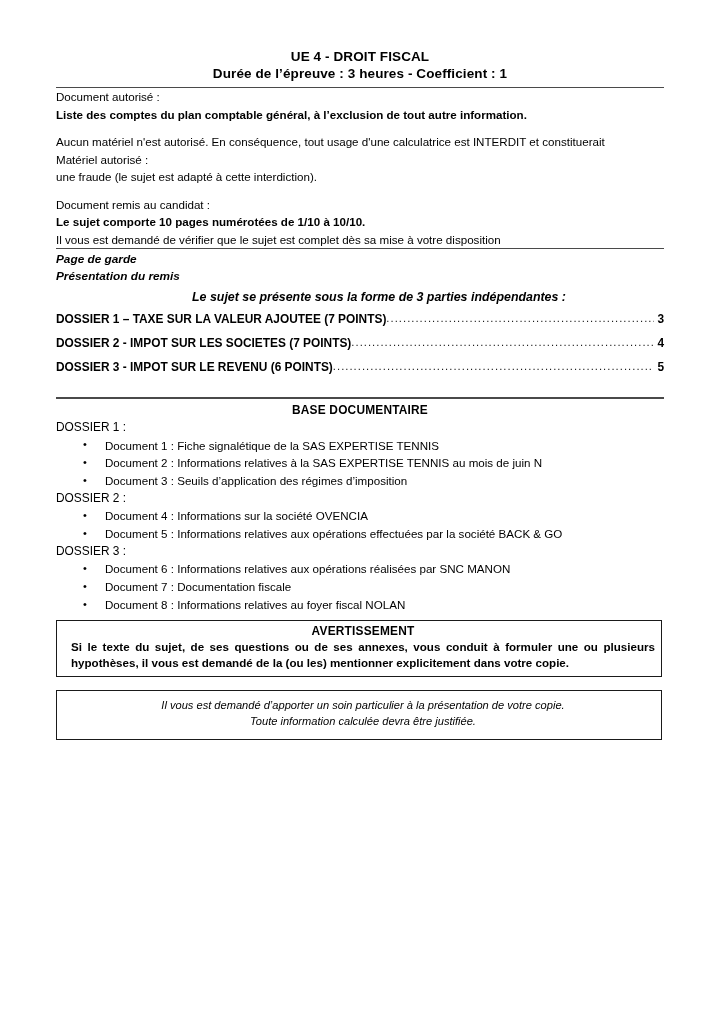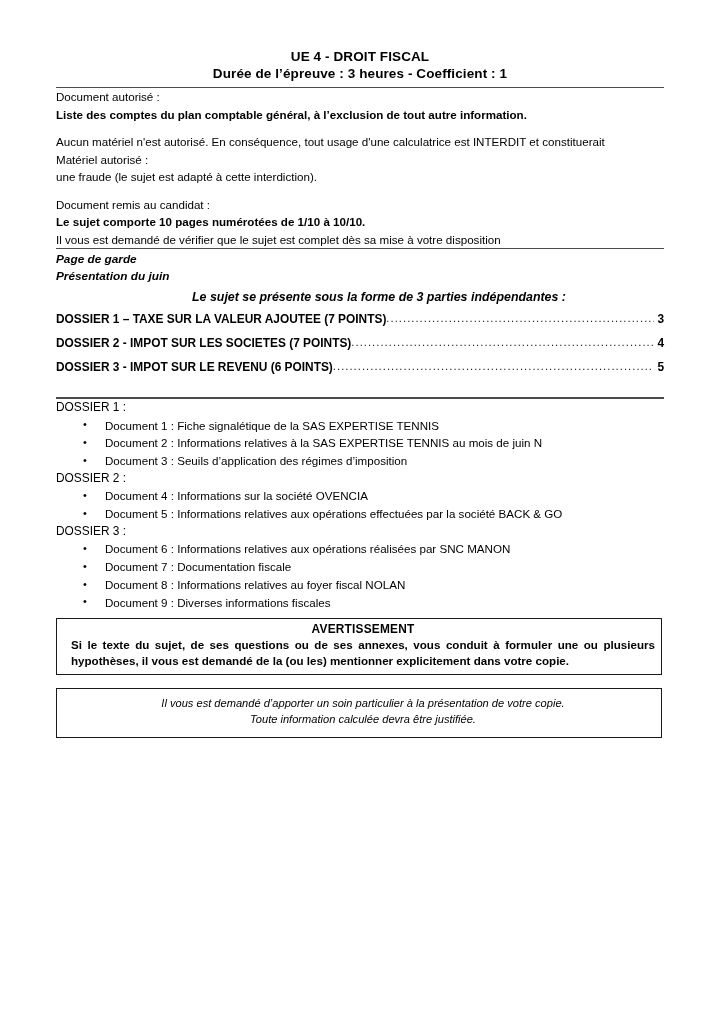--- a/index.html
+++ b/index.html
@@ -218,21 +218,21 @@
 
       <div class="ln">Document remis au candidat :</div>
       <div class="ln b">Le sujet comporte 10 pages numérotées de 1/10 à 10/10.</div>
       <div class="ln">Il vous est demandé de vérifier que le sujet est complet dès sa mise à votre disposition</div>
     </div>
 
     <hr class="rule">
 
     <div class="pg-block">
       <div class="pg-line">Page de garde</div>
-      <div class="pg-line">Présentation du juin</div>
+      <div class="pg-line">Présentation du remis</div>
       <div class="center-ital">Le sujet se présente sous la forme de 3 parties indépendantes :</div>
 
       <div class="toc-row">
         <span class="toc-label">DOSSIER 1 – TAXE SUR LA VALEUR AJOUTEE (7 POINTS)</span>
         <span class="toc-dots">..........................................................................................................................................................</span>
         <span class="toc-page">3</span>
       </div>
       <div class="toc-row">
         <span class="toc-label">DOSSIER 2 - IMPOT SUR LES SOCIETES (7 POINTS)</span>
         <span class="toc-dots">..........................................................................................................................................................</span>
@@ -242,40 +242,40 @@
         <span class="toc-label">DOSSIER 3 - IMPOT SUR LE REVENU (6 POINTS)</span>
         <span class="toc-dots">..........................................................................................................................................................</span>
         <span class="toc-page">5</span>
       </div>
     </div>
 
     <div style="height:18px"></div>
     <hr class="rule rule-thick">
 
     <div>
+      <div class="bd-title">BASE DOCUMENTAIRE</div>
 
       <div class="dossier-head">DOSSIER 1 :</div>
       <ul class="doclist">
         <li>Document 1 : Fiche signalétique de la SAS EXPERTISE TENNIS</li>
         <li>Document 2 : Informations relatives à la SAS EXPERTISE TENNIS au mois de juin N</li>
         <li>Document 3 : Seuils d’application des régimes d’imposition</li>
       </ul>
 
       <div class="dossier-head">DOSSIER 2 :</div>
       <ul class="doclist">
         <li>Document 4 : Informations sur la société OVENCIA</li>
         <li>Document 5 : Informations relatives aux opérations effectuées par la société BACK &amp; GO</li>
       </ul>
 
       <div class="dossier-head">DOSSIER 3 :</div>
       <ul class="doclist">
         <li>Document 6 : Informations relatives aux opérations réalisées par SNC MANON</li>
         <li>Document 7 : Documentation fiscale</li>
         <li>Document 8 : Informations relatives au foyer fiscal NOLAN</li>
-        <li>Document 9 : Diverses informations fiscales</li>
       </ul>
     </div>
 
     <div class="spacer-xs"></div>
 
     <div class="box">
       <div class="box-avert-title">AVERTISSEMENT</div>
       <div class="box-avert-body">Si le texte du sujet, de ses questions ou de ses annexes, vous conduit à formuler une ou plusieurs hypothèses, il vous est demandé de la (ou les) mentionner explicitement dans votre copie.</div>
     </div>
 

